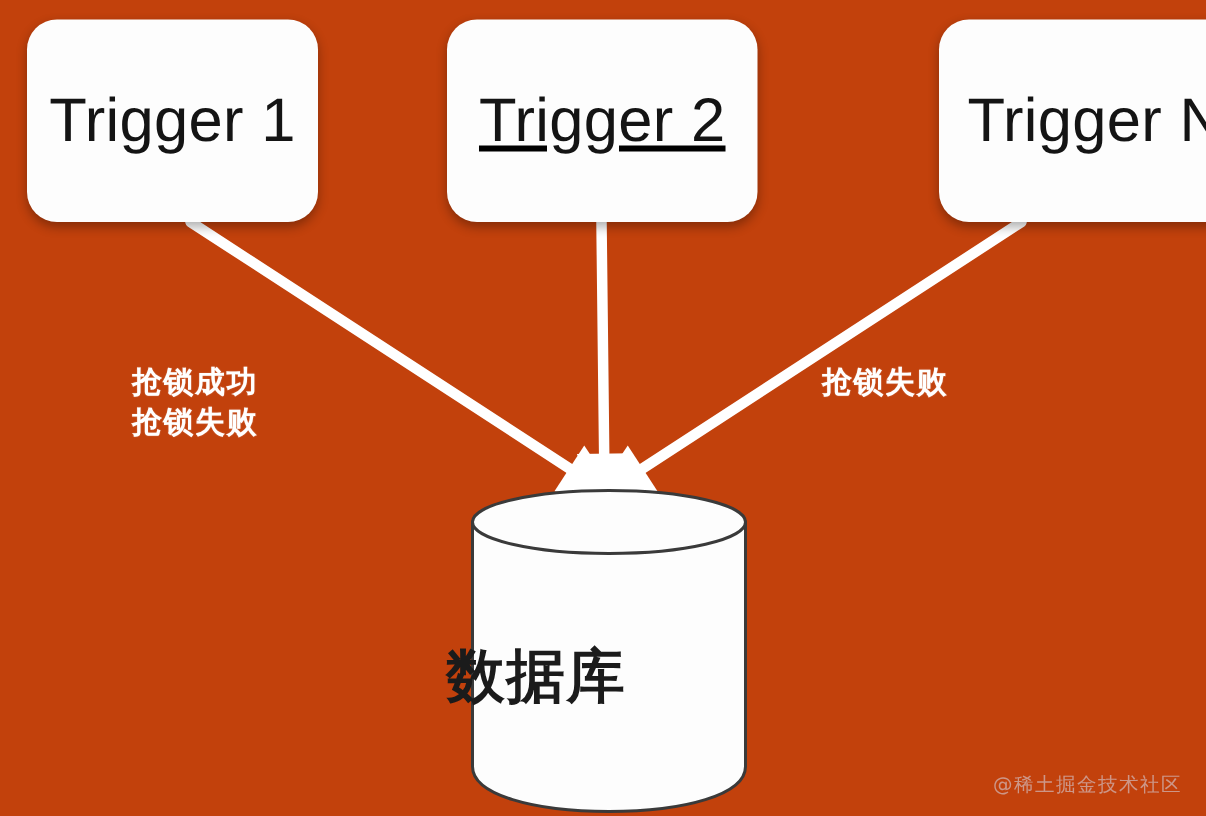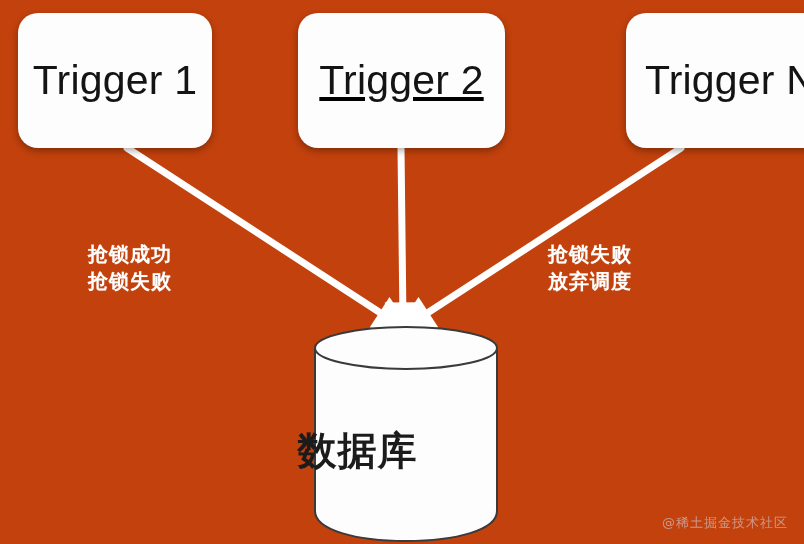--- a/index.html
+++ b/index.html
@@ -124,21 +124,20 @@
     <span class="trigger-label">Trigger N</span>
   </div>
 
   <div class="edge-label" style="left:88px; top:241px;">
     <span class="ln">抢锁成功</span>
     <span class="ln">抢锁失败</span>
   </div>
 
   <div class="edge-label" style="left:548px; top:241px;">
     <span class="ln">抢锁失败</span>
-    <span class="ln">放弃调度</span>
   </div>
 
   <svg id="db-shape" viewBox="0 0 196 219">
     <path d="M7,23 L7,186 C7,205 48,216 98,216 C148,216 189,205 189,186 L189,23 Z" fill="#fdfdfd" stroke="#3a3a3a" stroke-width="2"></path>
     <ellipse cx="98" cy="23" rx="91" ry="21" fill="#fdfdfd" stroke="#3a3a3a" stroke-width="2"></ellipse>
   </svg>
 
   <div id="db-text">数据库</div>
 
   <div id="watermark">@稀土掘金技术社区</div>

